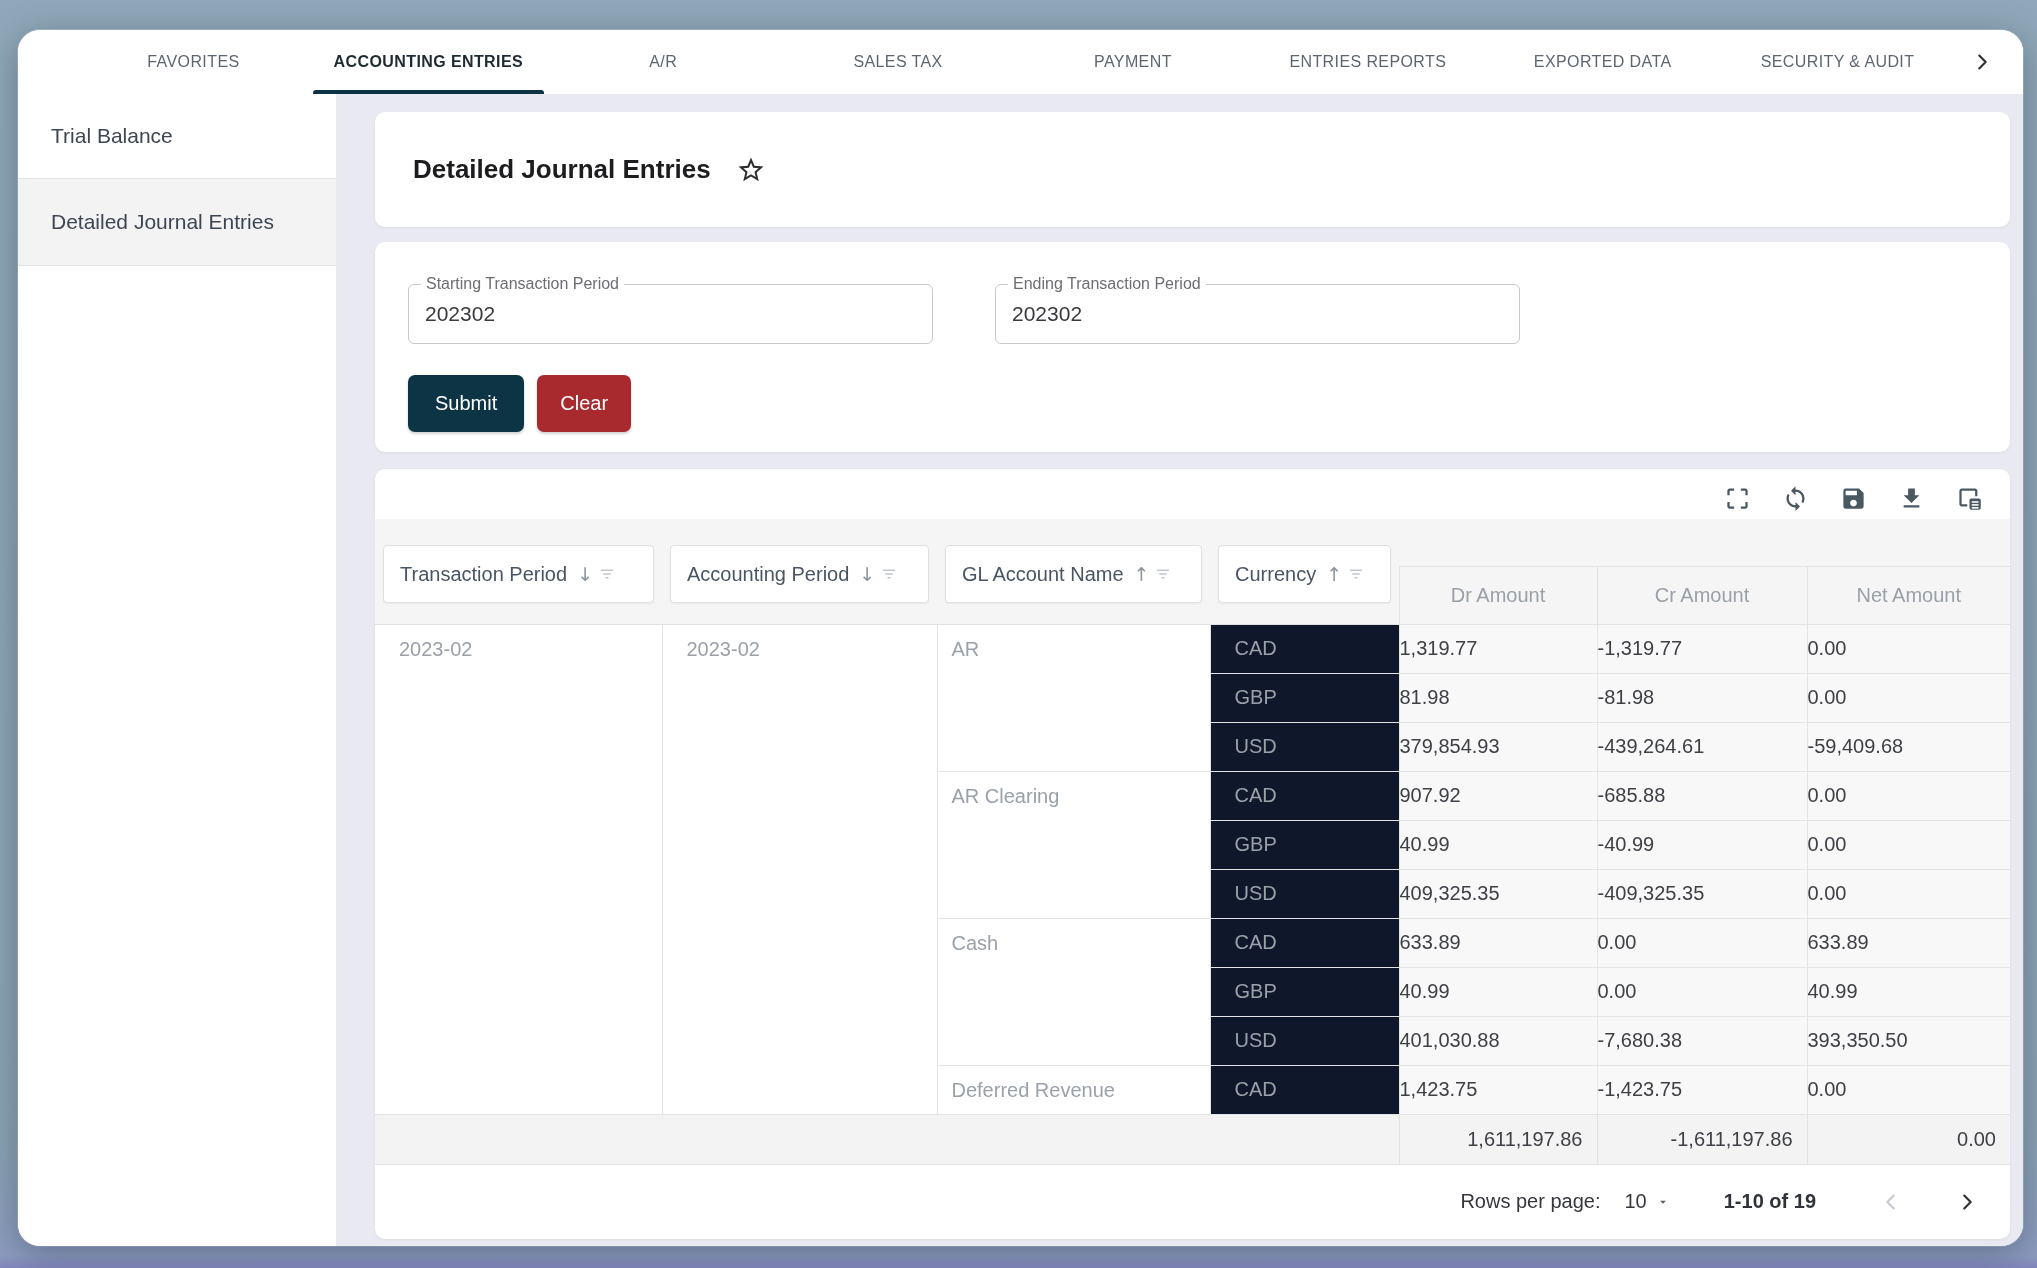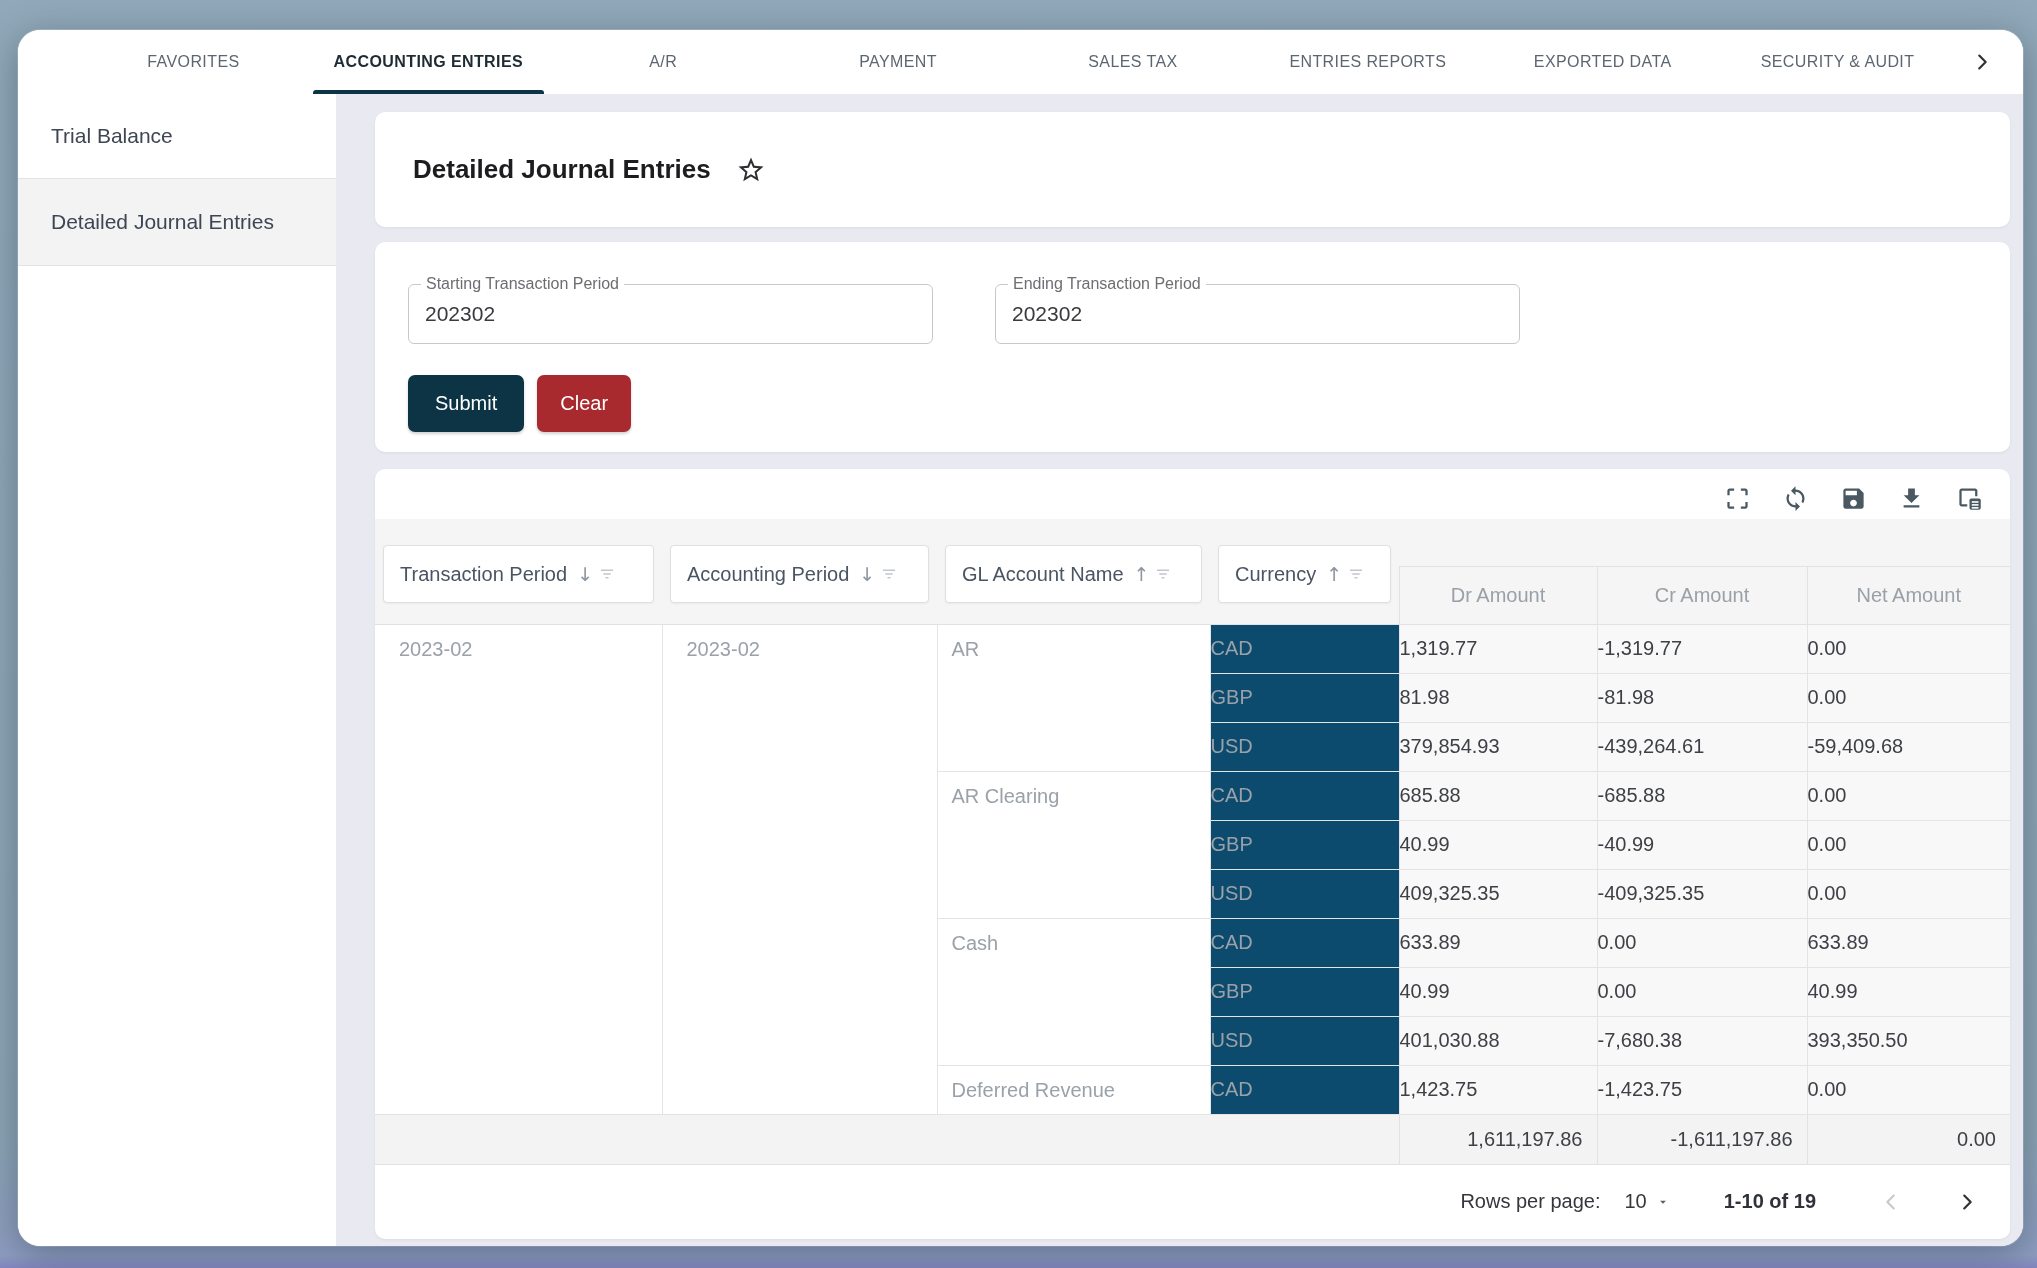--- a/index.html
+++ b/index.html
@@ -70,22 +70,22 @@
   .sort-arrow{margin-left:10px; color:#8d959e; font-size:19px; font-family:"DejaVu Sans",sans-serif;}
   .filter-ic{margin-left:5px; display:flex;}
   .filter-ic svg{width:18px; height:18px; stroke:#c2c7cd; stroke-width:2; fill:none;}
   th.amt-spacer{height:47px; background:var(--head-bg); border:none;}
   th.amt-head{height:58px; background:var(--head-bg); border-top:1px solid #e2e2e4; border-left:1px solid #e2e2e4;
        border-bottom:1px solid #e2e2e4; font-size:20px; color:#9aa0a8; text-align:center;}
   tbody td{font-size:20px; height:49px;}
   td.c-tp{vertical-align:top; padding:13px 0 0 24px; color:var(--muted); border-right:1px solid var(--border); background:#fff;}
   td.c-gl{vertical-align:top; padding:13px 0 0 14px; color:var(--muted); border-right:1px solid var(--border);
        border-bottom:1px solid var(--border); background:#fff;}
-  td.c-cur{color:var(--muted); border-right:1px solid var(--border);
-       border-bottom:1px solid var(--border); background:#0c4a6e;}
+  td.c-cur{padding-left:24px; color:var(--muted); border-right:1px solid var(--border);
+       border-bottom:1px solid var(--border); background:#0f172a;}
   td.c-amt{text-align:left; padding-right:14px; color:var(--dark); background:#f8f8f9;
        border-bottom:1px solid var(--border); border-right:1px solid var(--border);}
   td.c-amt.last{border-right:none;}
   tr.totals td{background:#f3f3f4; border-top:1px solid #e2e2e4; border-bottom:1px solid #e2e2e4; height:50px;}
   td.t-amt{text-align:right; padding-right:14px; font-size:20px; color:var(--dark); border-left:1px solid #e2e2e4;}
   
   .t-foot{flex:1; display:flex; align-items:center; justify-content:flex-end; padding-right:28px;
        background:#fff; font-size:20px; color:#35373c;border-radius:16px;}
   .rpp-label{font-weight:500; margin-right:24px;}
   .rpp-select{display:flex; align-items:center; gap:9px; margin-right:54px; cursor:pointer;}
@@ -99,22 +99,22 @@
 </head>
 <body>
 
 <div class="window">
 
   <div class="topnav">
     <div id="nav-tabs" style="display:flex;flex:1;">
         <div class="tab">FAVORITES</div>
         <div class="tab active">ACCOUNTING ENTRIES</div>
         <div class="tab">A/R</div>
+        <div class="tab">SALES TAX</div>
         <div class="tab">PAYMENT</div>
-        <div class="tab">SALES TAX</div>
         <div class="tab">ENTRIES REPORTS</div>
         <div class="tab">EXPORTED DATA</div>
         <div class="tab">SECURITY &amp; AUDIT</div>
       </div>
     <div class="nav-chevron">
       <span style="display:flex;">
         <svg viewBox="0 0 24 24">
             <path d="M9 5l7 7-7 7" fill="none" stroke="currentColor" stroke-width="2.4" stroke-linecap="round" stroke-linejoin="round"></path>
           </svg>
       </span>
@@ -285,21 +285,21 @@
               </tr>
               <tr>
                 <td class="c-cur">USD</td>
                 <td class="c-amt">379,854.93</td>
                 <td class="c-amt">-439,264.61</td>
                 <td class="c-amt last">-59,409.68</td>
               </tr>
               <tr>
                 <td class="c-gl" rowspan="3">AR Clearing</td>
                 <td class="c-cur">CAD</td>
-                <td class="c-amt">685.88</td>
+                <td class="c-amt">907.92</td>
                 <td class="c-amt">-685.88</td>
                 <td class="c-amt last">0.00</td>
               </tr>
               <tr>
                 <td class="c-cur">GBP</td>
                 <td class="c-amt">40.99</td>
                 <td class="c-amt">-40.99</td>
                 <td class="c-amt last">0.00</td>
               </tr>
               <tr>

